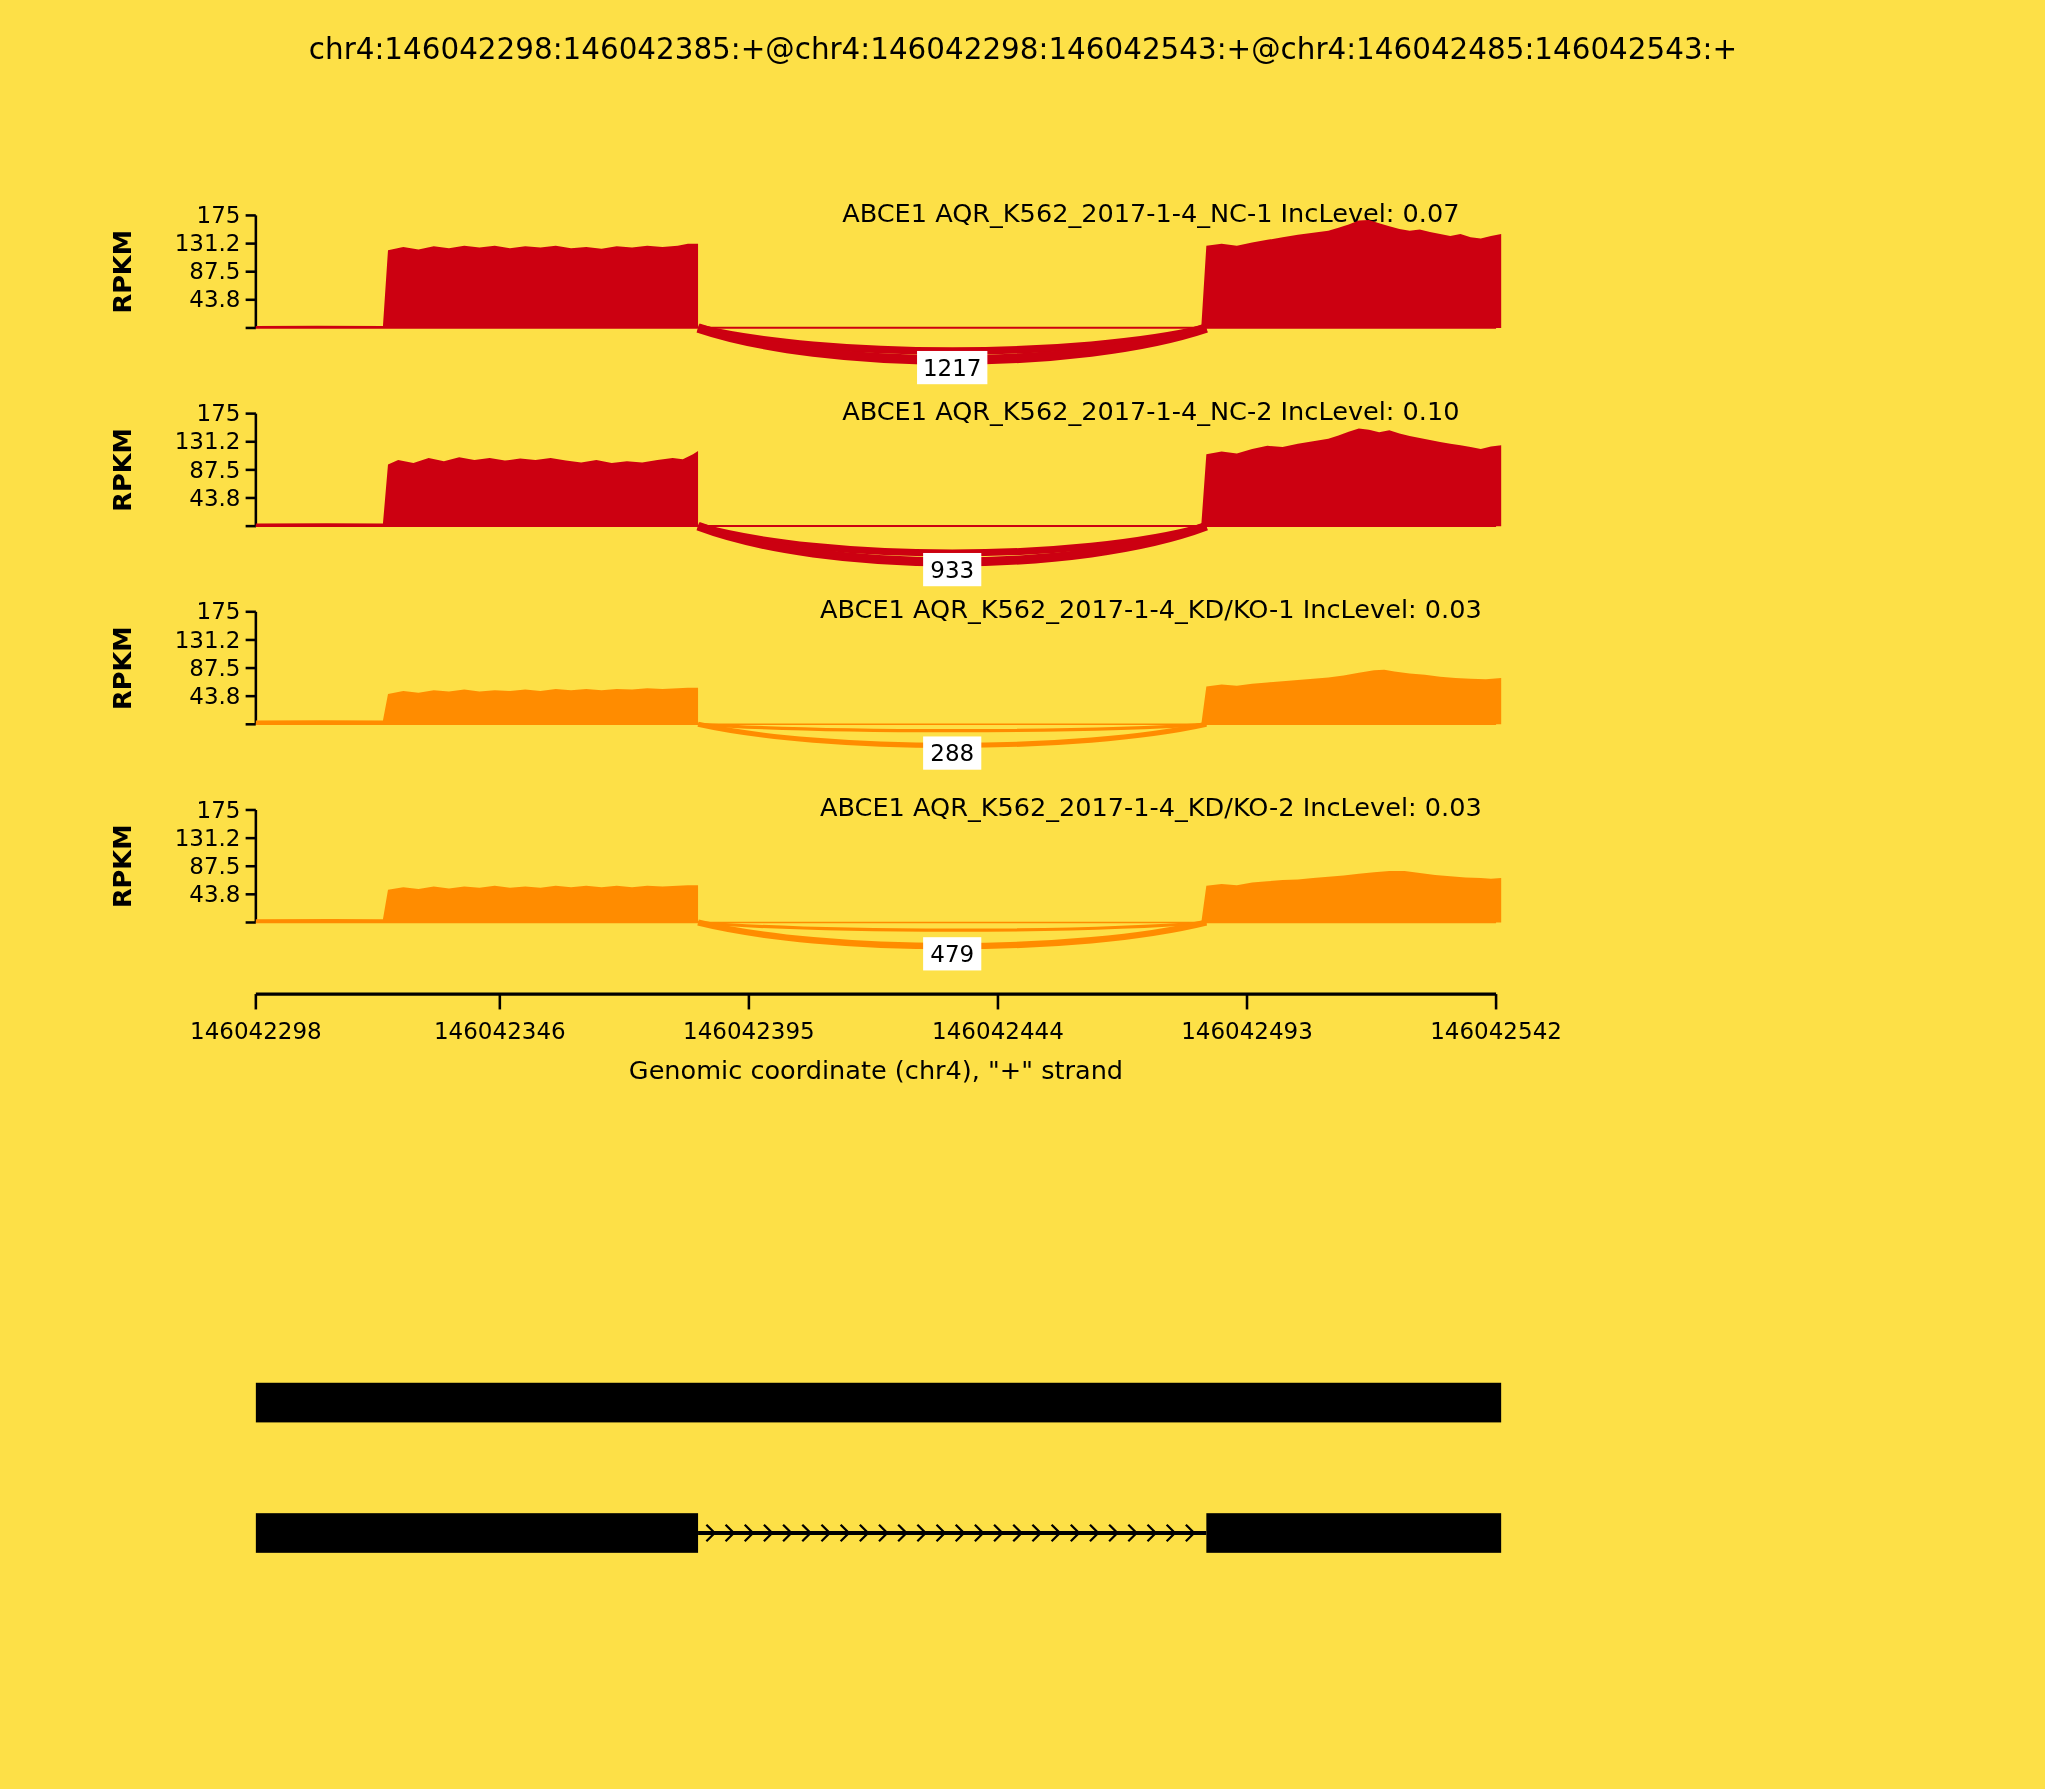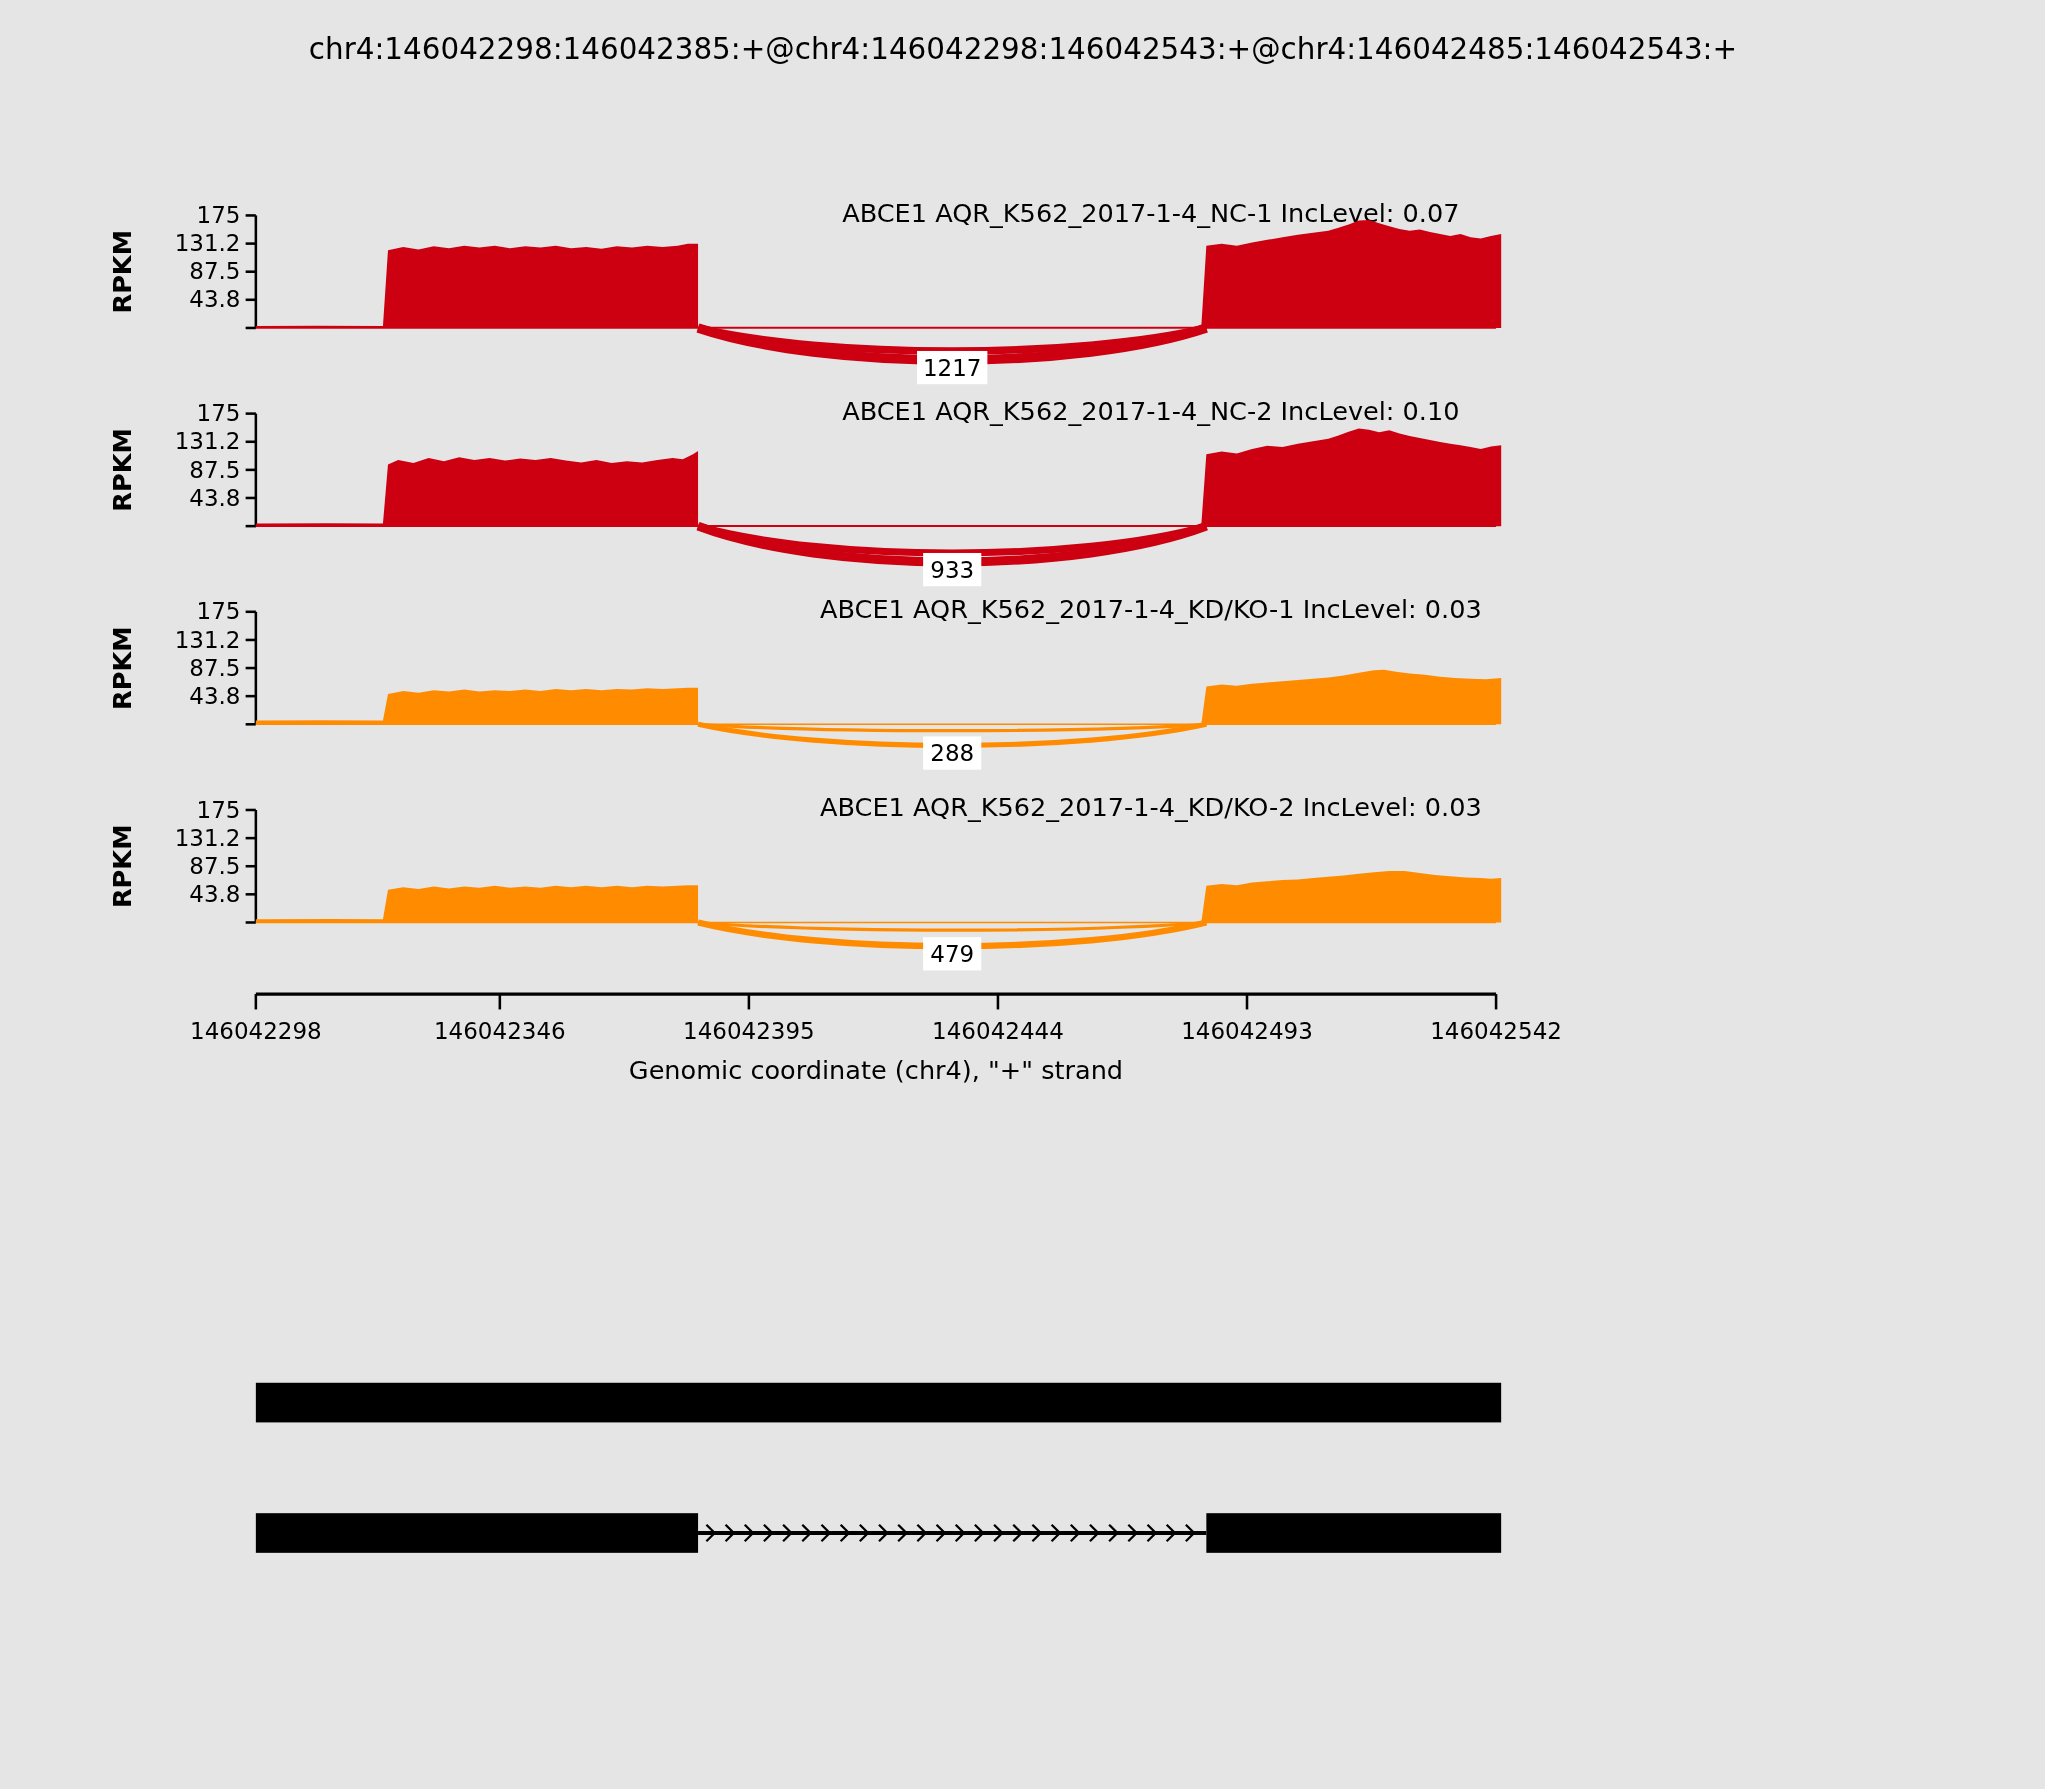--- a/index.html
+++ b/index.html
@@ -1,17 +1,17 @@
 <!DOCTYPE html>
 <html style="font-size:10.2px"><head>
 <meta charset="utf-8">
 <style>
   html,body{margin:0;padding:0;background:#ffffff;}
   body{width:2046px;height:1790px;font-family:"DejaVu Sans",sans-serif;}
-  .figure{position:relative;width:2046px;height:1790px;background:#e5e5e5;text-align:right;}
+  .figure{position:relative;width:2046px;height:1790px;background:#fde047;text-align:right;}
   svg{display:block;}
   text{font-family:"DejaVu Sans","Liberation Sans",sans-serif;fill:#000;}
 </style>
 </head>
 <body>
 
 <div class="figure">
   <svg id="fig" width="2046" height="1790" viewBox="0 0 3200 2800" xmlns="http://www.w3.org/2000/svg">
     <text id="plot-title" x="1600" y="92" text-anchor="middle" font-size="46">chr4:146042298:146042385:+@chr4:146042298:146042543:+@chr4:146042485:146042543:+</text>
     <g id="tracks">

